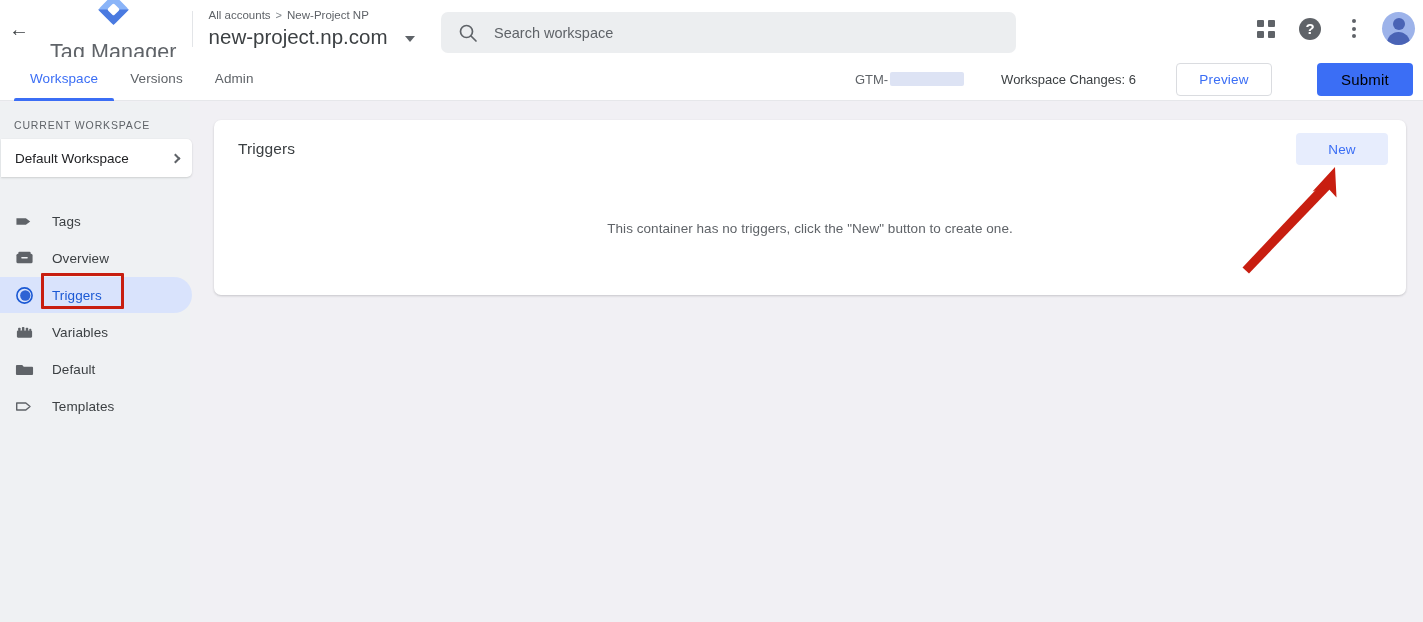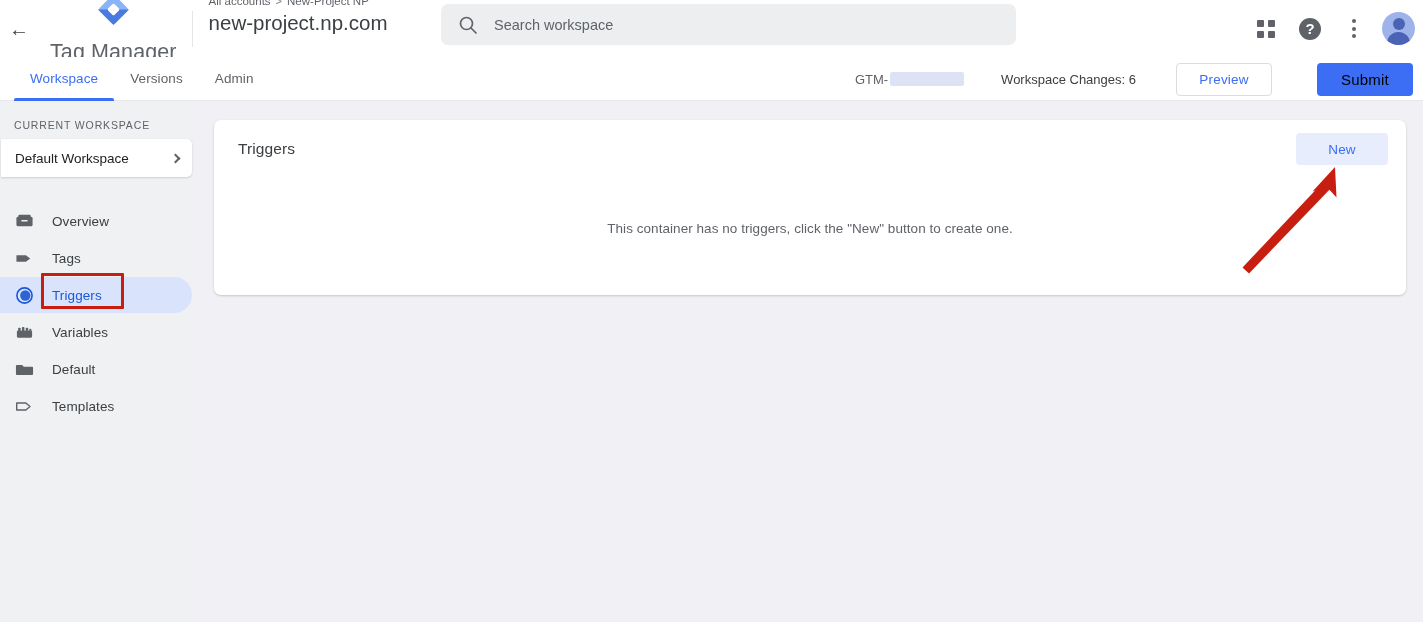--- a/index.html
+++ b/index.html
@@ -86,40 +86,39 @@
     display: flex;
     align-items: center;
     gap: 5px;
   }
   .bc-sep { font-size: 11px; color: #80868b; }
   .container-name-row {
     display: flex;
     align-items: center;
     gap: 18px;
     margin-top: 1px;
-    flex-direction: column;
   }
   .container-name {
     font-size: 20.5px;
     color: #3c4043;
     line-height: 25px;
     white-space: nowrap;
     font-weight: 400;
   }
   .caret-down {
     width: 0; height: 0;
     border-left: 5px solid transparent;
     border-right: 5px solid transparent;
     border-top: 6px solid #5f6368;
     margin-top: 5px;
   }
   .search-wrap {
     position: absolute;
     left: 441px;
-    top: 4px;
+    top: 12px;
     width: 575px;
     height: 41px;
     background: #eceef0;
     border-radius: 7px;
     display: flex;
     align-items: center;
     padding-left: 17px;
     cursor: text;
   }
   .search-icon { flex: none; display: flex; }
@@ -513,35 +512,35 @@
     <div class="ws-card">
       <span class="ws-card-name">Default Workspace</span>
       <span class="chev-right"></span>
     </div>
 
     <div class="nav-list">
 
       <div class="nav-item">
         <span class="nav-icon">
           <svg width="19" height="19" viewBox="0 0 20 20">
+            <path d="M1.5 6.5 h10 l4.5 3.5 l-4.5 3.5 h-10 z" fill="#5f6368"></path>
+          </svg>
+        </span>
+        <span class="nav-text">Tags</span>
+      </div>
+
+      <div class="nav-item">
+        <span class="nav-icon">
+          <svg width="19" height="19" viewBox="0 0 20 20">
             <rect x="1.5" y="5" width="17" height="10" rx="1.6" fill="#5f6368"></rect>
             <rect x="3.5" y="3" width="13" height="3" rx="1.3" fill="#5f6368"></rect>
             <rect x="6.5" y="8.3" width="7" height="1.7" rx="0.8" fill="#eff1f3"></rect>
           </svg>
         </span>
         <span class="nav-text">Overview</span>
-      </div>
-
-      <div class="nav-item">
-        <span class="nav-icon">
-          <svg width="19" height="19" viewBox="0 0 20 20">
-            <path d="M1.5 6.5 h10 l4.5 3.5 l-4.5 3.5 h-10 z" fill="#5f6368"></path>
-          </svg>
-        </span>
-        <span class="nav-text">Tags</span>
       </div>
 
       <div class="nav-item selected">
         <span class="nav-icon">
           <svg width="19" height="19" viewBox="0 0 20 20">
             <circle cx="10" cy="10" r="8" fill="none" stroke="#1b59d4" stroke-width="1.7"></circle>
             <path d="M10 2.2 a7.8 7.8 0 0 1 0 15.6 a5.6 5.6 0 0 0 0 -15.6 z" fill="#1b59d4"></path>
             <circle cx="10.8" cy="10" r="5.4" fill="#2f63d4"></circle>
           </svg>
         </span>

